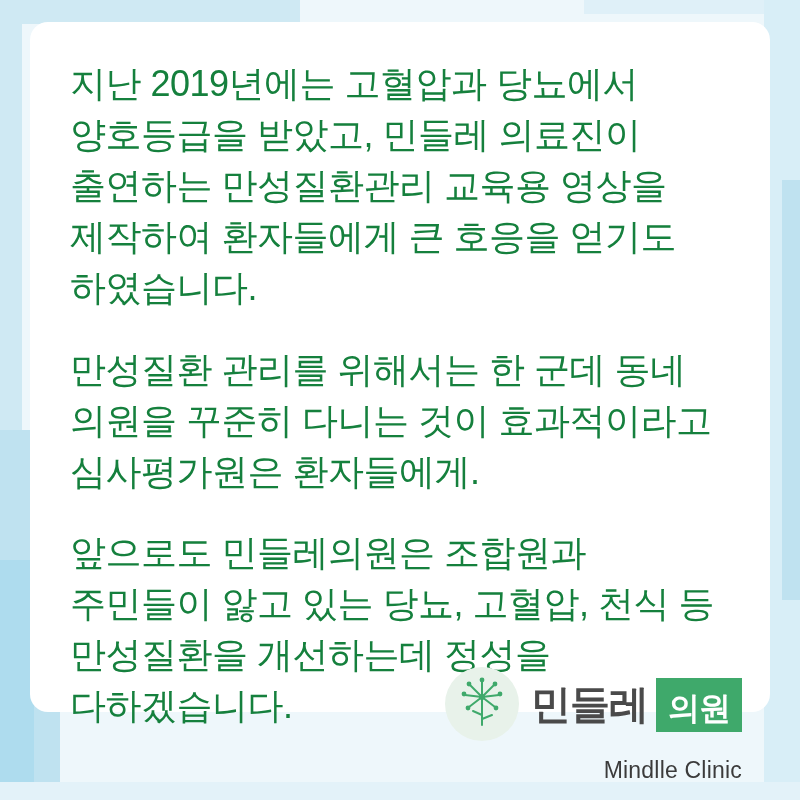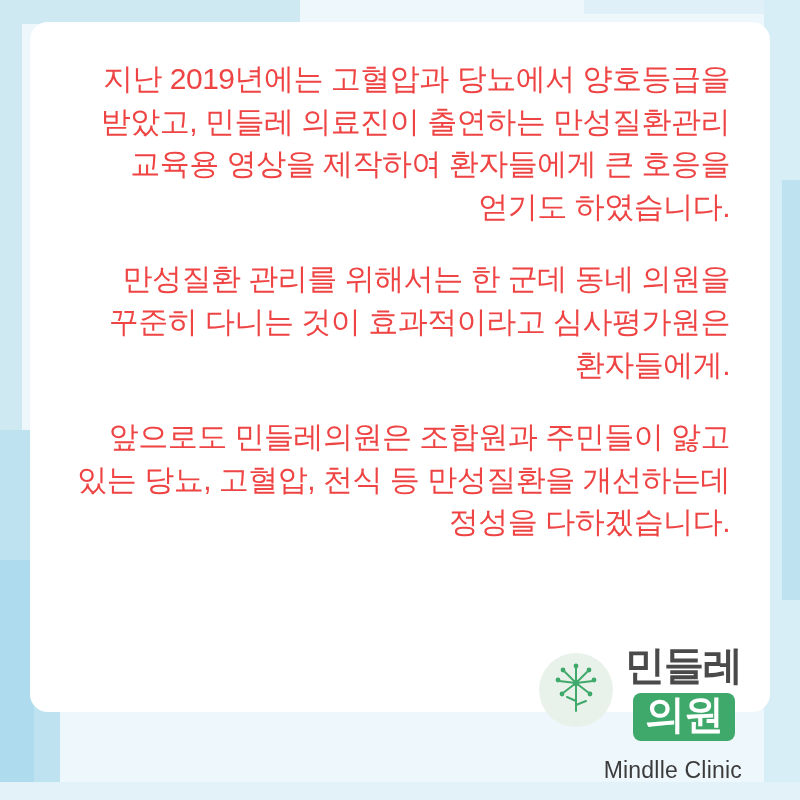--- a/index.html
+++ b/index.html
@@ -90,27 +90,26 @@
     top: 22px;
     width: 740px;
     height: 690px;
     background: #ffffff;
     border-radius: 18px;
     box-sizing: border-box;
     padding: 36px 40px 20px 40px;
   }
 
   .para {
-    color: #ef4444;
-    font-size: 30px;
+    color: #15803d;
+    font-size: 36px;
     line-height: 1.42;
     letter-spacing: -0.5px;
     margin: 0 0 30px 0;
     word-break: keep-all;
-    text-align: right;
   }
   .para:last-child {
     margin-bottom: 10px;
   }
 
   
   .logo-area {
     position: absolute;
     right: 58px;
     bottom: 16px;
@@ -131,31 +130,30 @@
     align-items: center;
     justify-content: center;
     margin-right: 12px;
   }
   .logo-text-ko {
     font-size: 40px;
     font-weight: bold;
     color: #4a4a4a;
     letter-spacing: -1px;
     display: flex;
-    align-items: flex-start;
-    flex-direction: column;
+    align-items: flex-end;
   }
   .logo-badge {
     display: inline-block;
     background: #3fa96b;
     color: #ffffff;
-    border-radius: 8px;
-    padding: 0 12px 6px 12px;
+    border-radius: 0;
+    padding: 14px 12px 6px 12px;
     margin-left: 8px;
-    font-size: 40px;
+    font-size: 32px;
     font-weight: bold;
     line-height: 1.05;
   }
   .logo-text-en {
     margin-top: 16px;
     font-size: 23px;
     color: #3b3b3b;
     letter-spacing: 0.2px;
   }
 </style>

